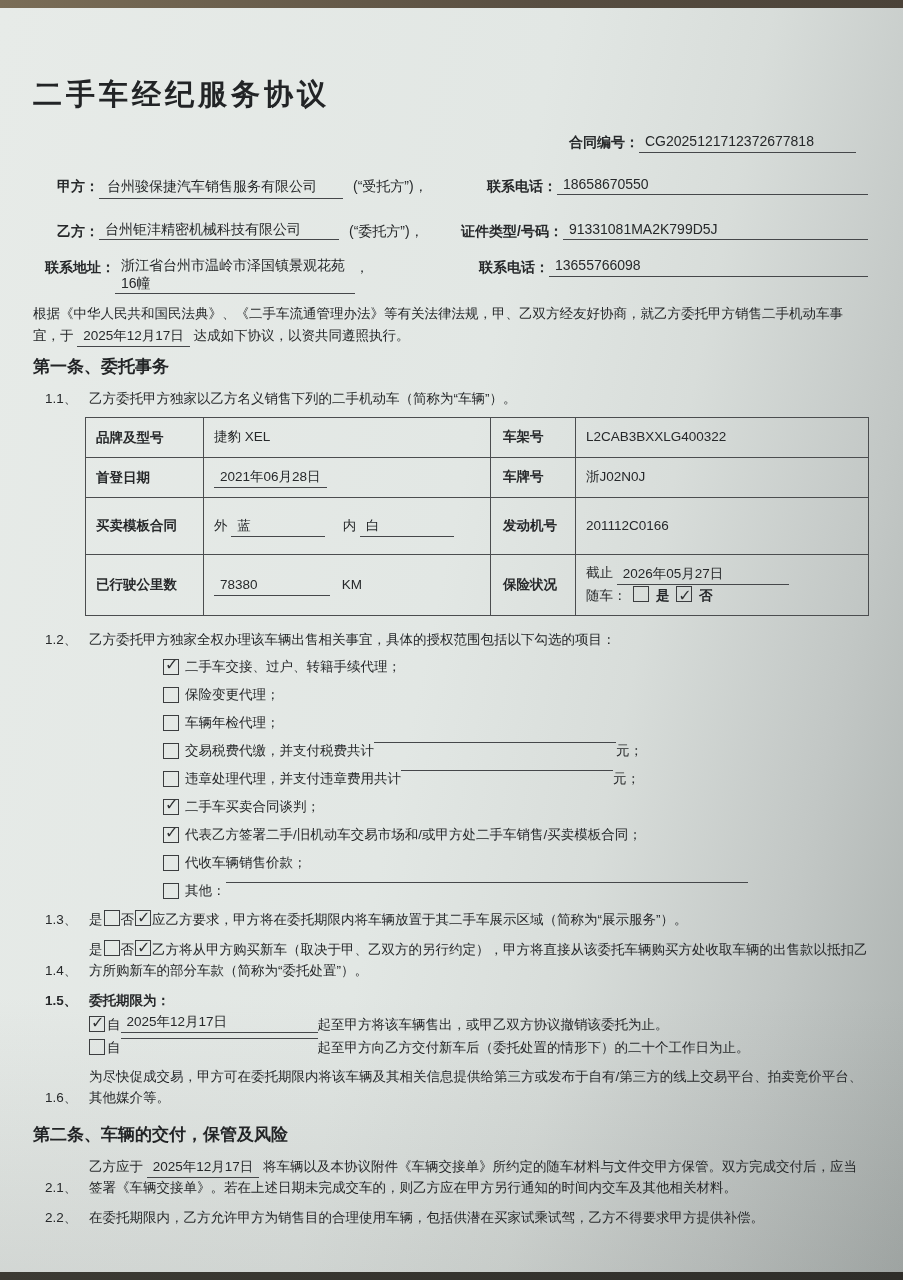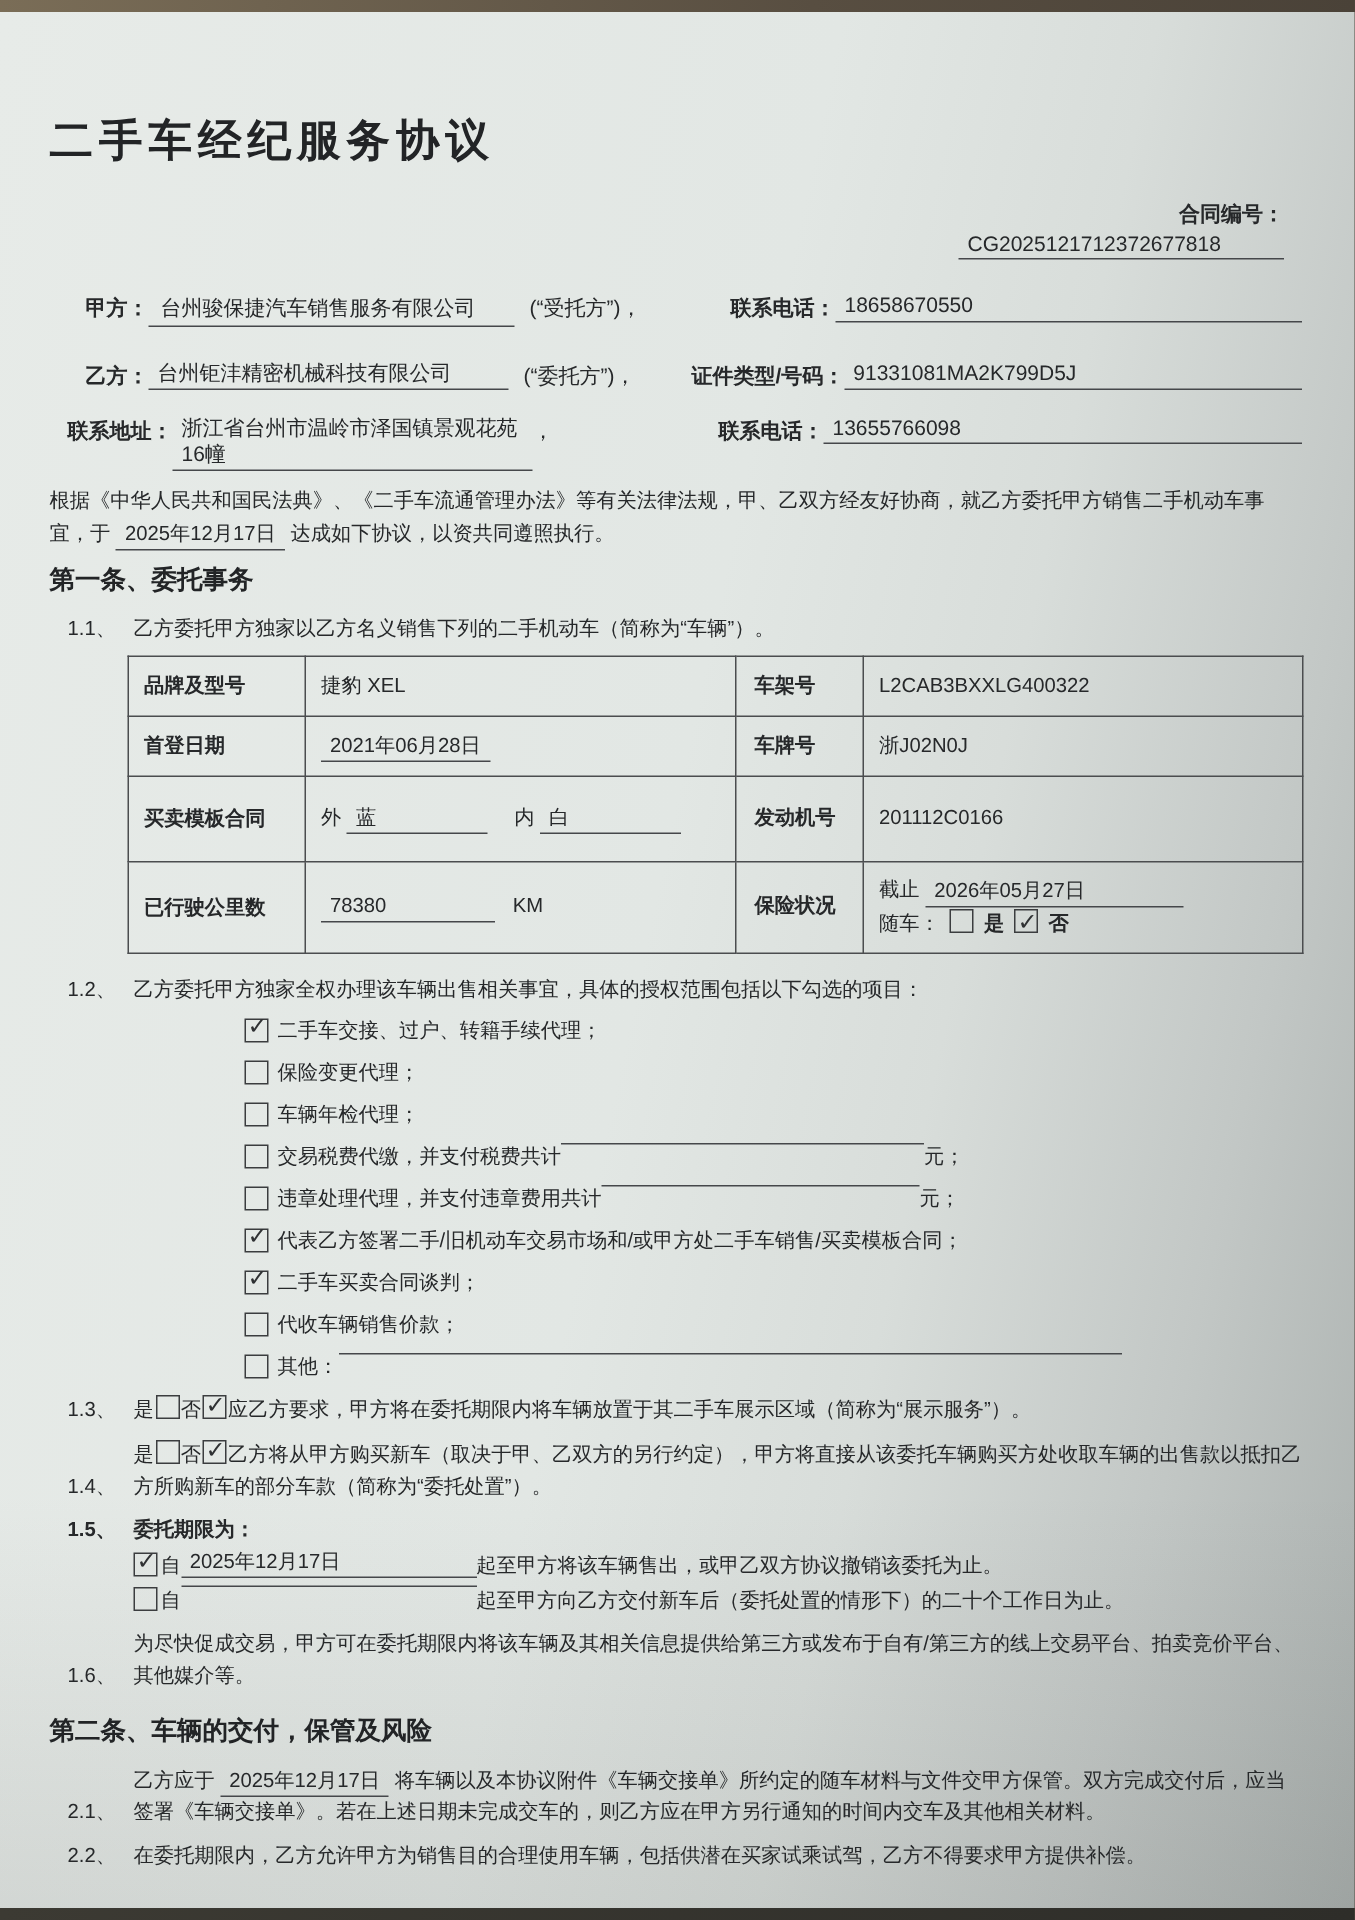--- a/index.html
+++ b/index.html
@@ -25,22 +25,22 @@
     padding:0 35px 0 33px;
     color:#26282a;
     font-size:13.5px;
     line-height:1.55;
   }
   .title{
     margin-top:64px;text-align:left;
     font-size:29px;font-weight:bold;letter-spacing:4px;color:#222426;
   }
   .contract-row{
-    margin-top:15px;display:flex;justify-content:flex-end;align-items:flex-end;
-    padding-right:12px;font-size:14px;flex-direction:column;
+    margin-top:15px;display:flex;justify-content:flex-end;align-items:center;
+    padding-right:12px;font-size:14px;
   }
   .contract-row .lbl{font-weight:bold;}
   .u{
     display:inline-block;border-bottom:1.5px solid #45474a;
     padding:0 6px 1px 6px;line-height:1.25;vertical-align:bottom;text-align:left;
   }
   .party-row{display:flex;align-items:flex-start;margin-left:24px;font-size:14px;}
   .party-row .lbl{font-weight:bold;white-space:nowrap;}
   .rowA{margin-top:22px;}
   .rowB{margin-top:22px;}
@@ -205,25 +205,25 @@
       <span>元；</span>
     </div>
     <div class="auth-item">
       <span class="cb"></span>
       <span>违章处理代理，并支付违章费用共计</span>
       <span class="u" style="width:200px;"></span>
       <span>元；</span>
     </div>
     <div class="auth-item">
       <span class="cb checked"></span>
+      <span>二手车买卖合同谈判；</span>
+    </div>
+    <div class="auth-item">
+      <span class="cb checked"></span>
       <span>代表乙方签署二手/旧机动车交易市场和/或甲方处二手车销售/买卖模板合同；</span>
-    </div>
-    <div class="auth-item">
-      <span class="cb checked"></span>
-      <span>二手车买卖合同谈判；</span>
     </div>
     <div class="auth-item">
       <span class="cb"></span>
       <span>代收车辆销售价款；</span>
     </div>
     <div class="auth-item">
       <span class="cb"></span>
       <span>其他：</span>
       <span class="u" style="width:510px;"></span>
     </div>

